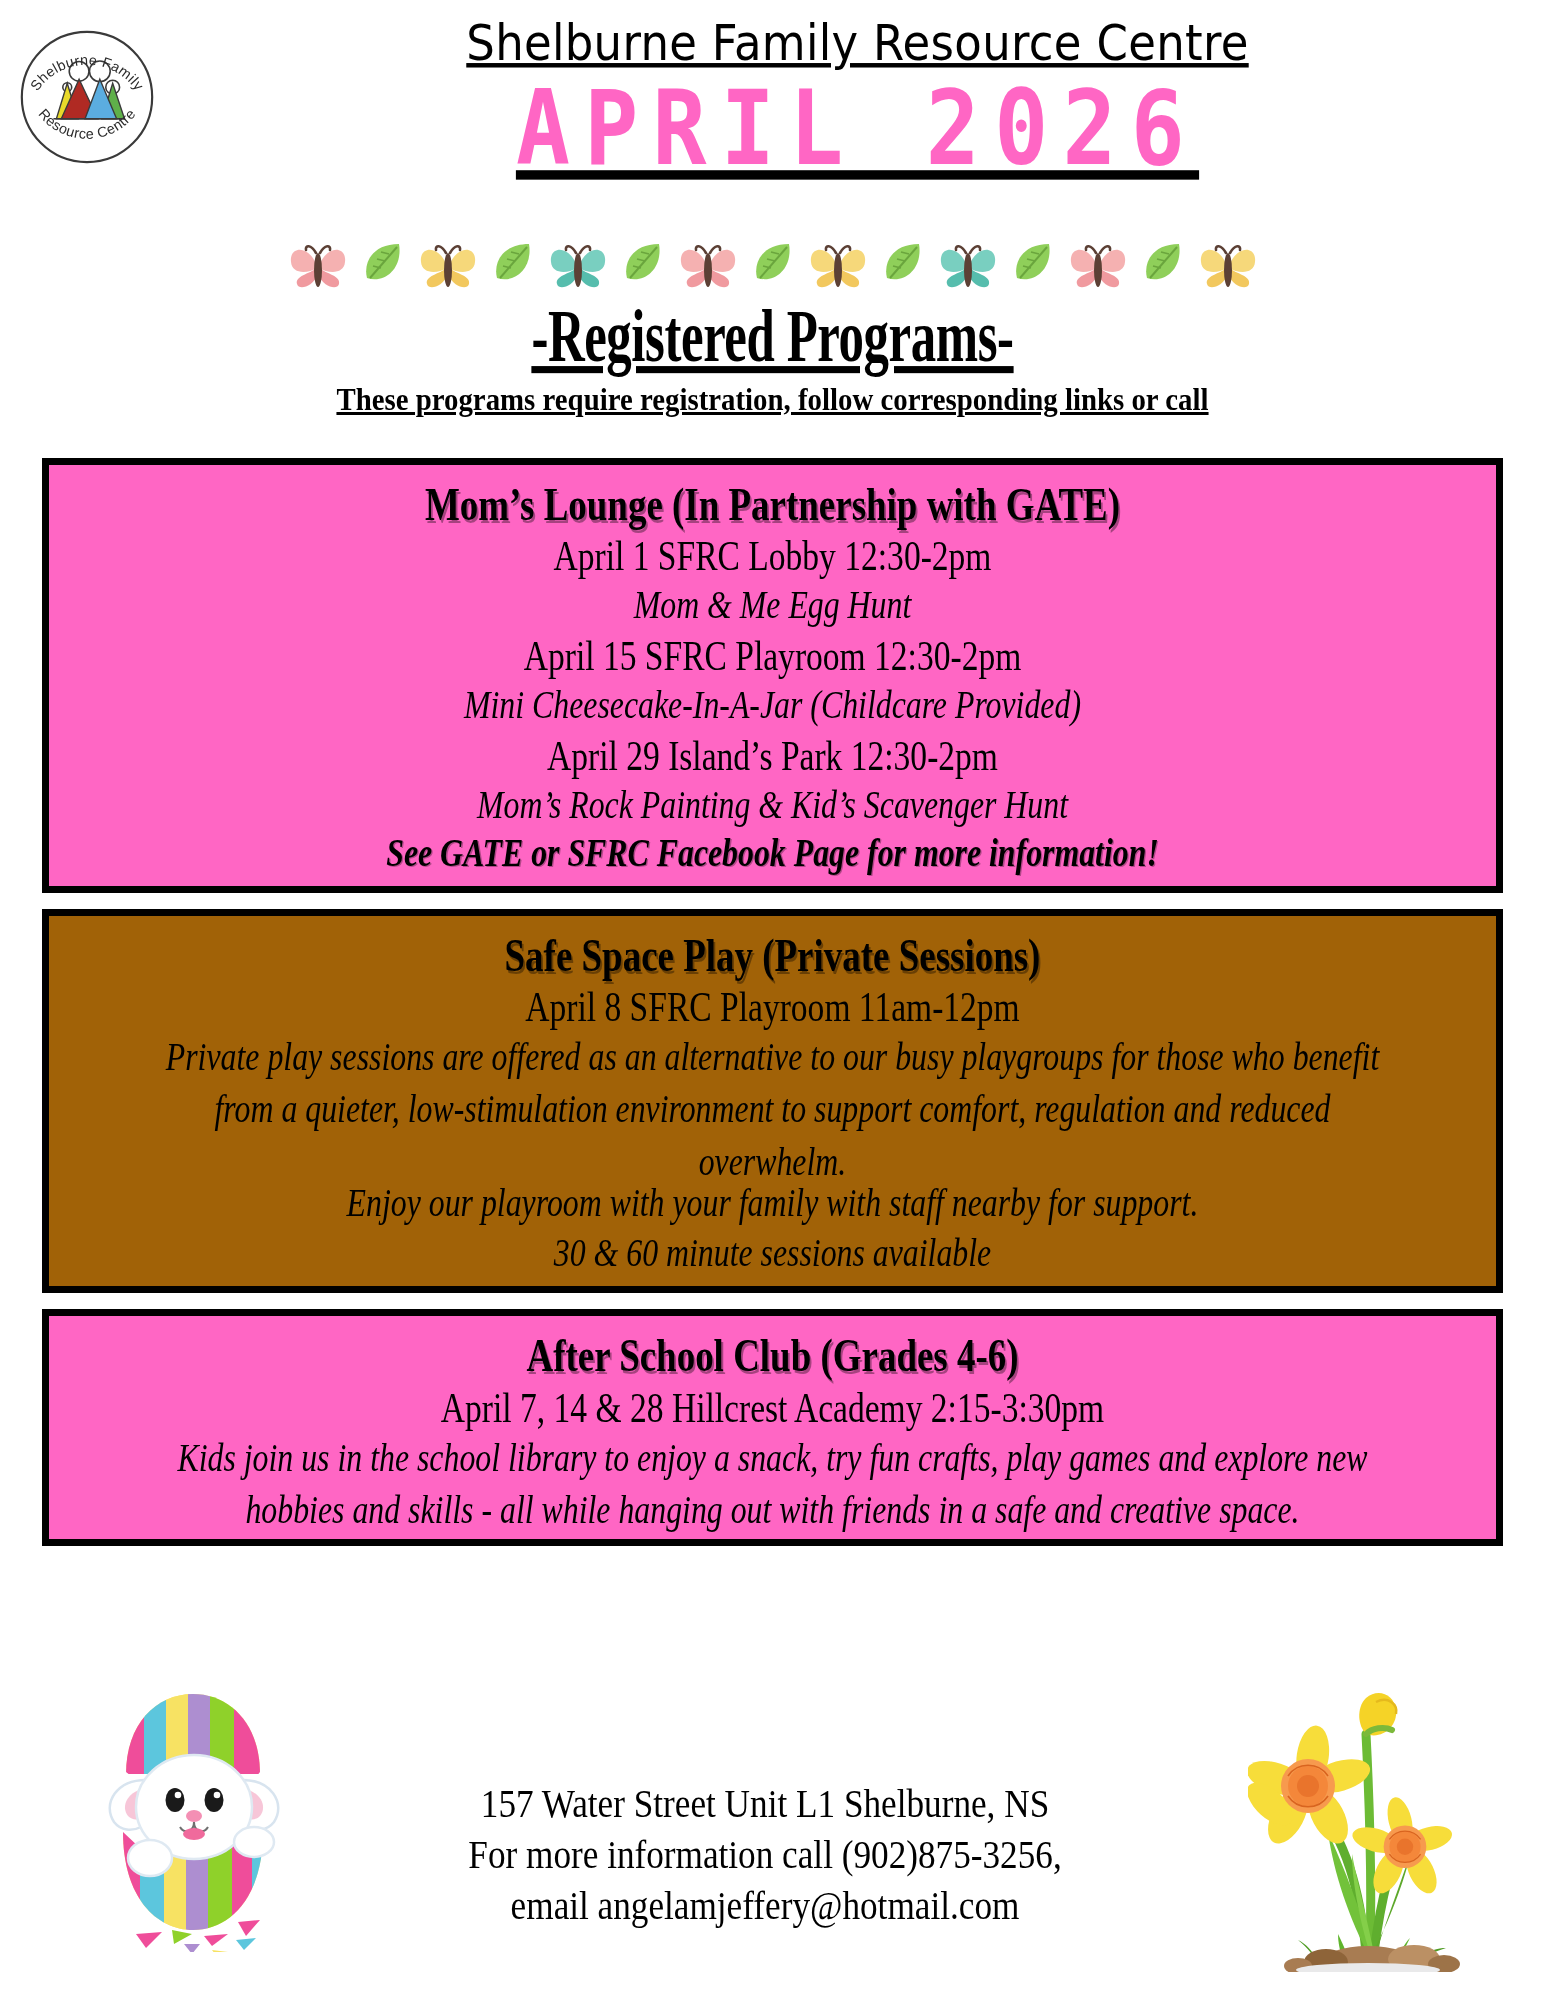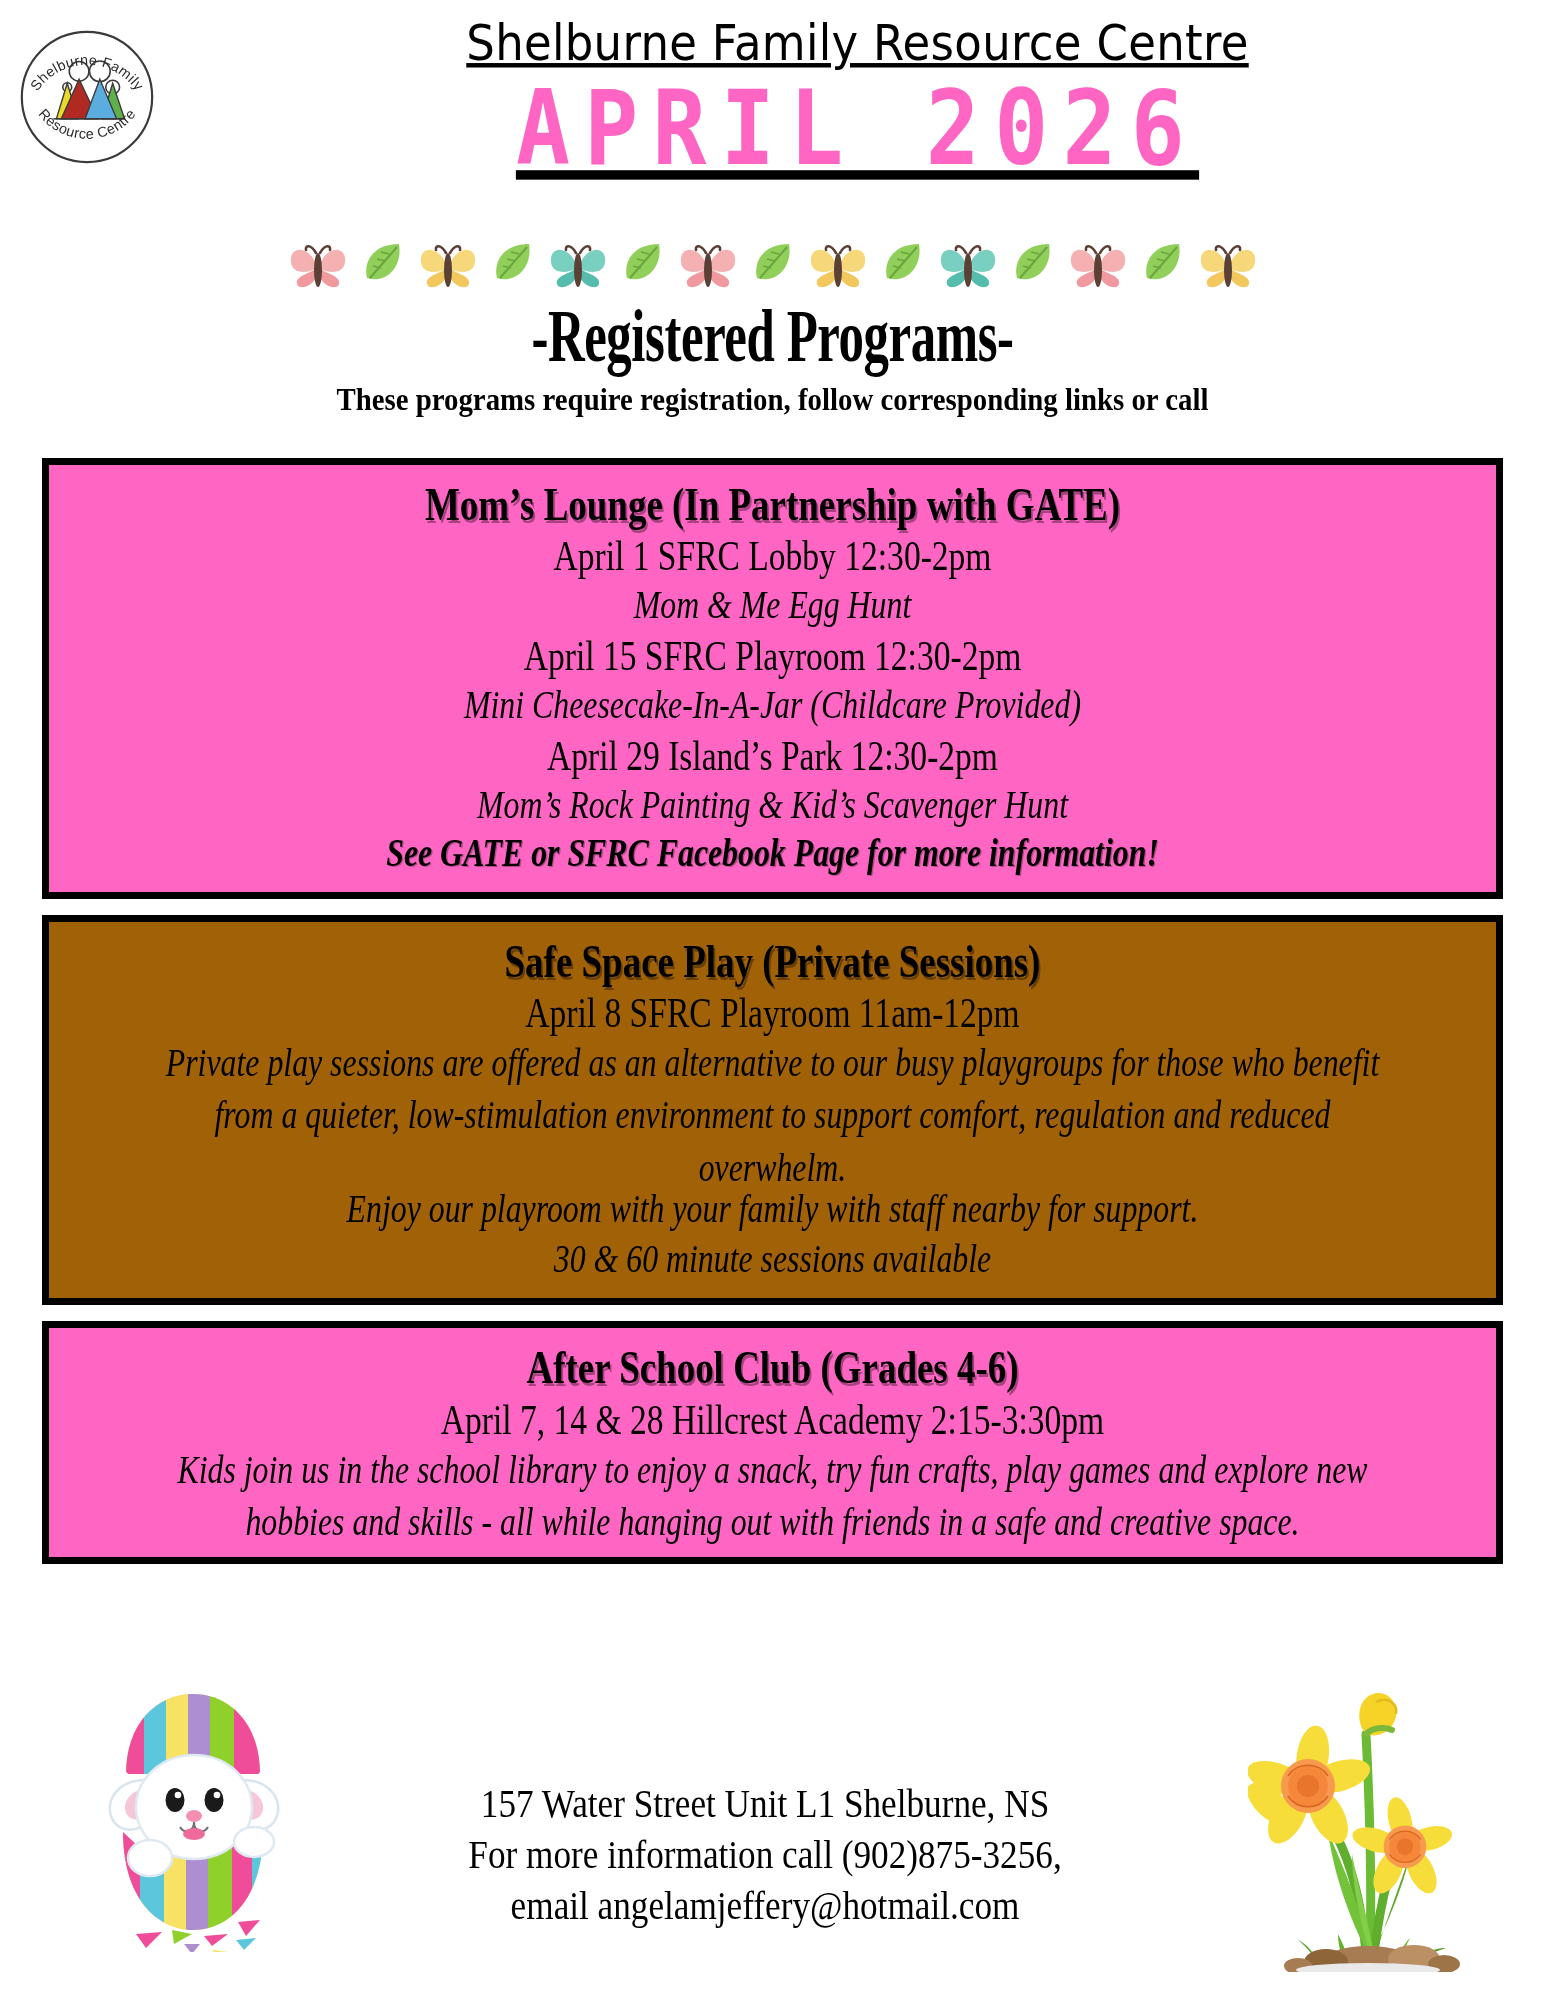--- a/index.html
+++ b/index.html
@@ -75,20 +75,21 @@
   }
   .deco-strip svg { display: block; }
 
   
   .section-heading {
     position: absolute;
     left: 0;
     top: 300px;
     width: 100%;
     text-align: center;
+    text-decoration: underline;
   }
   .reg-title {
     font-family: "Liberation Serif", serif;
     font-weight: bold;
     font-size: 62px;
     color: #000;
     margin: 0;
     line-height: 1;
     transform: scaleX(0.82) scaleY(1.18);
     transform-origin: center top;
@@ -108,21 +109,21 @@
   
   .boxes {
     position: absolute;
     left: 42px;
     top: 458px;
     width: 1461px;
   }
   .prog-box {
     border: 7px solid #000;
     box-sizing: border-box;
-    padding: 10px 14px 16px 14px;
+    padding: 10px 14px 10px 14px;
     margin-bottom: 16px;
     text-align: center;
   }
   .prog-box.pink { background: #ff66c4; }
   .prog-box.teal { background: #a16207; }
 
   .box-title {
     font-family: "Liberation Serif", serif;
     font-weight: bold;
     font-size: 42px;

